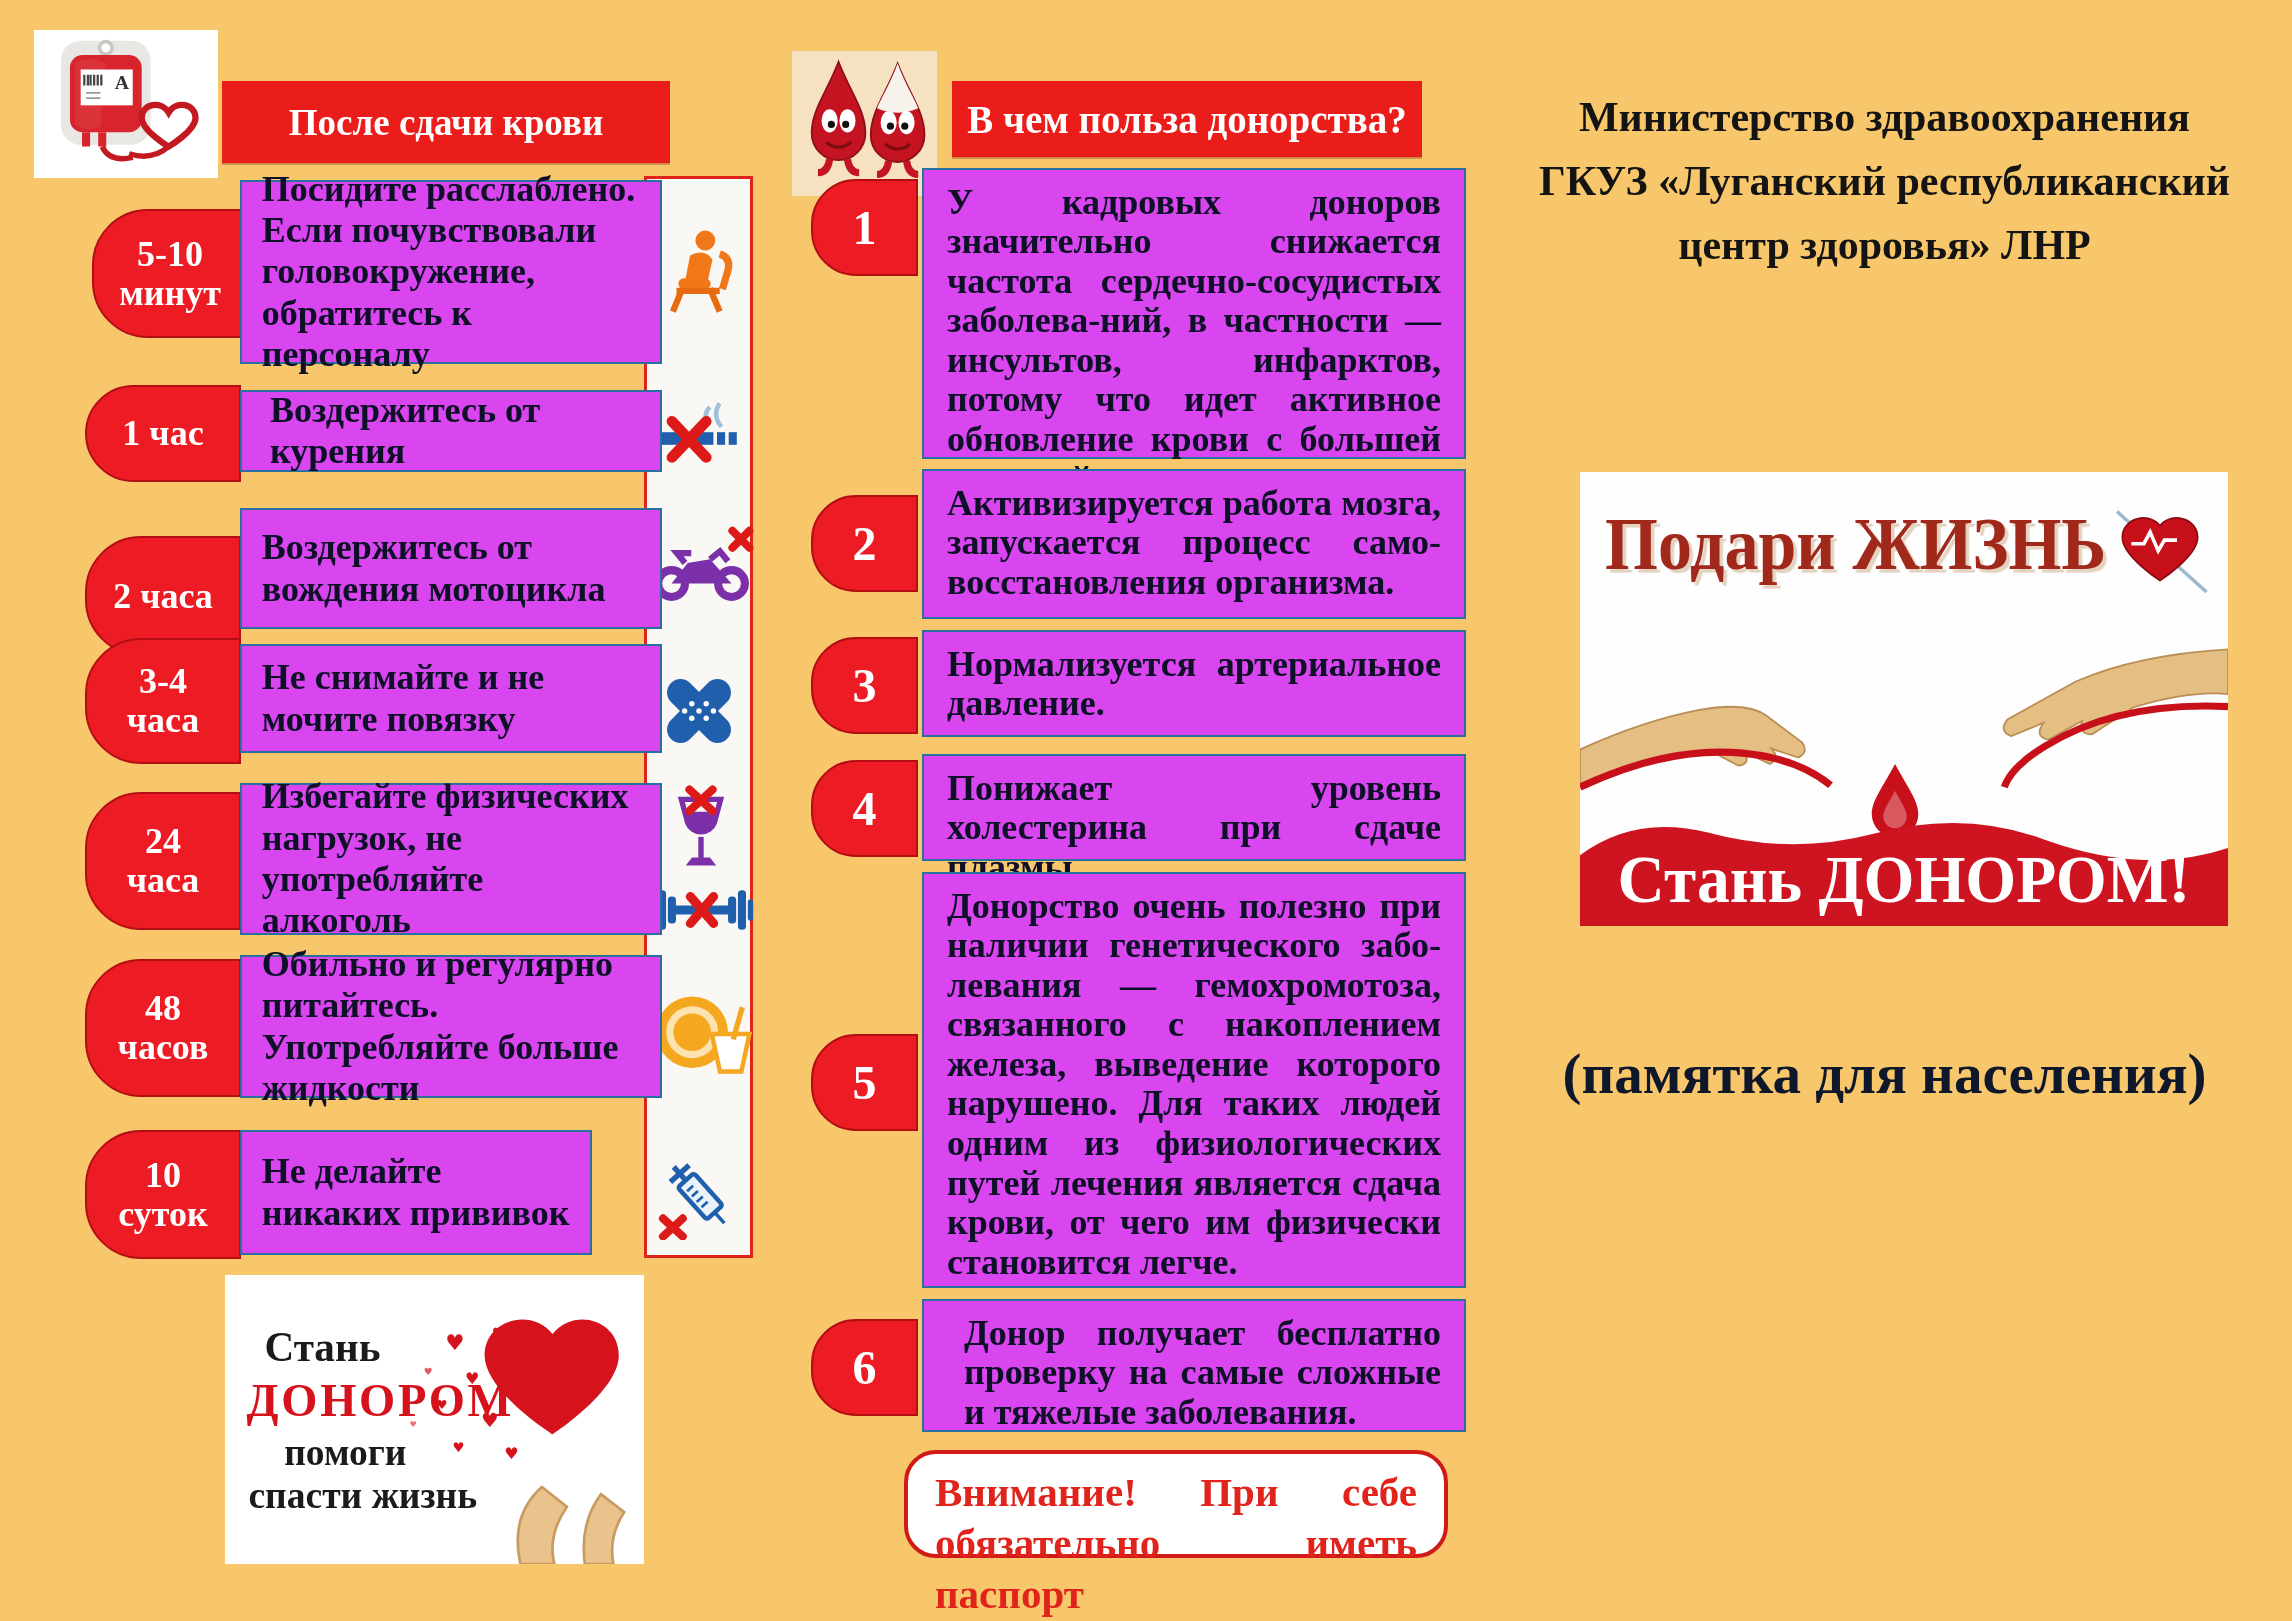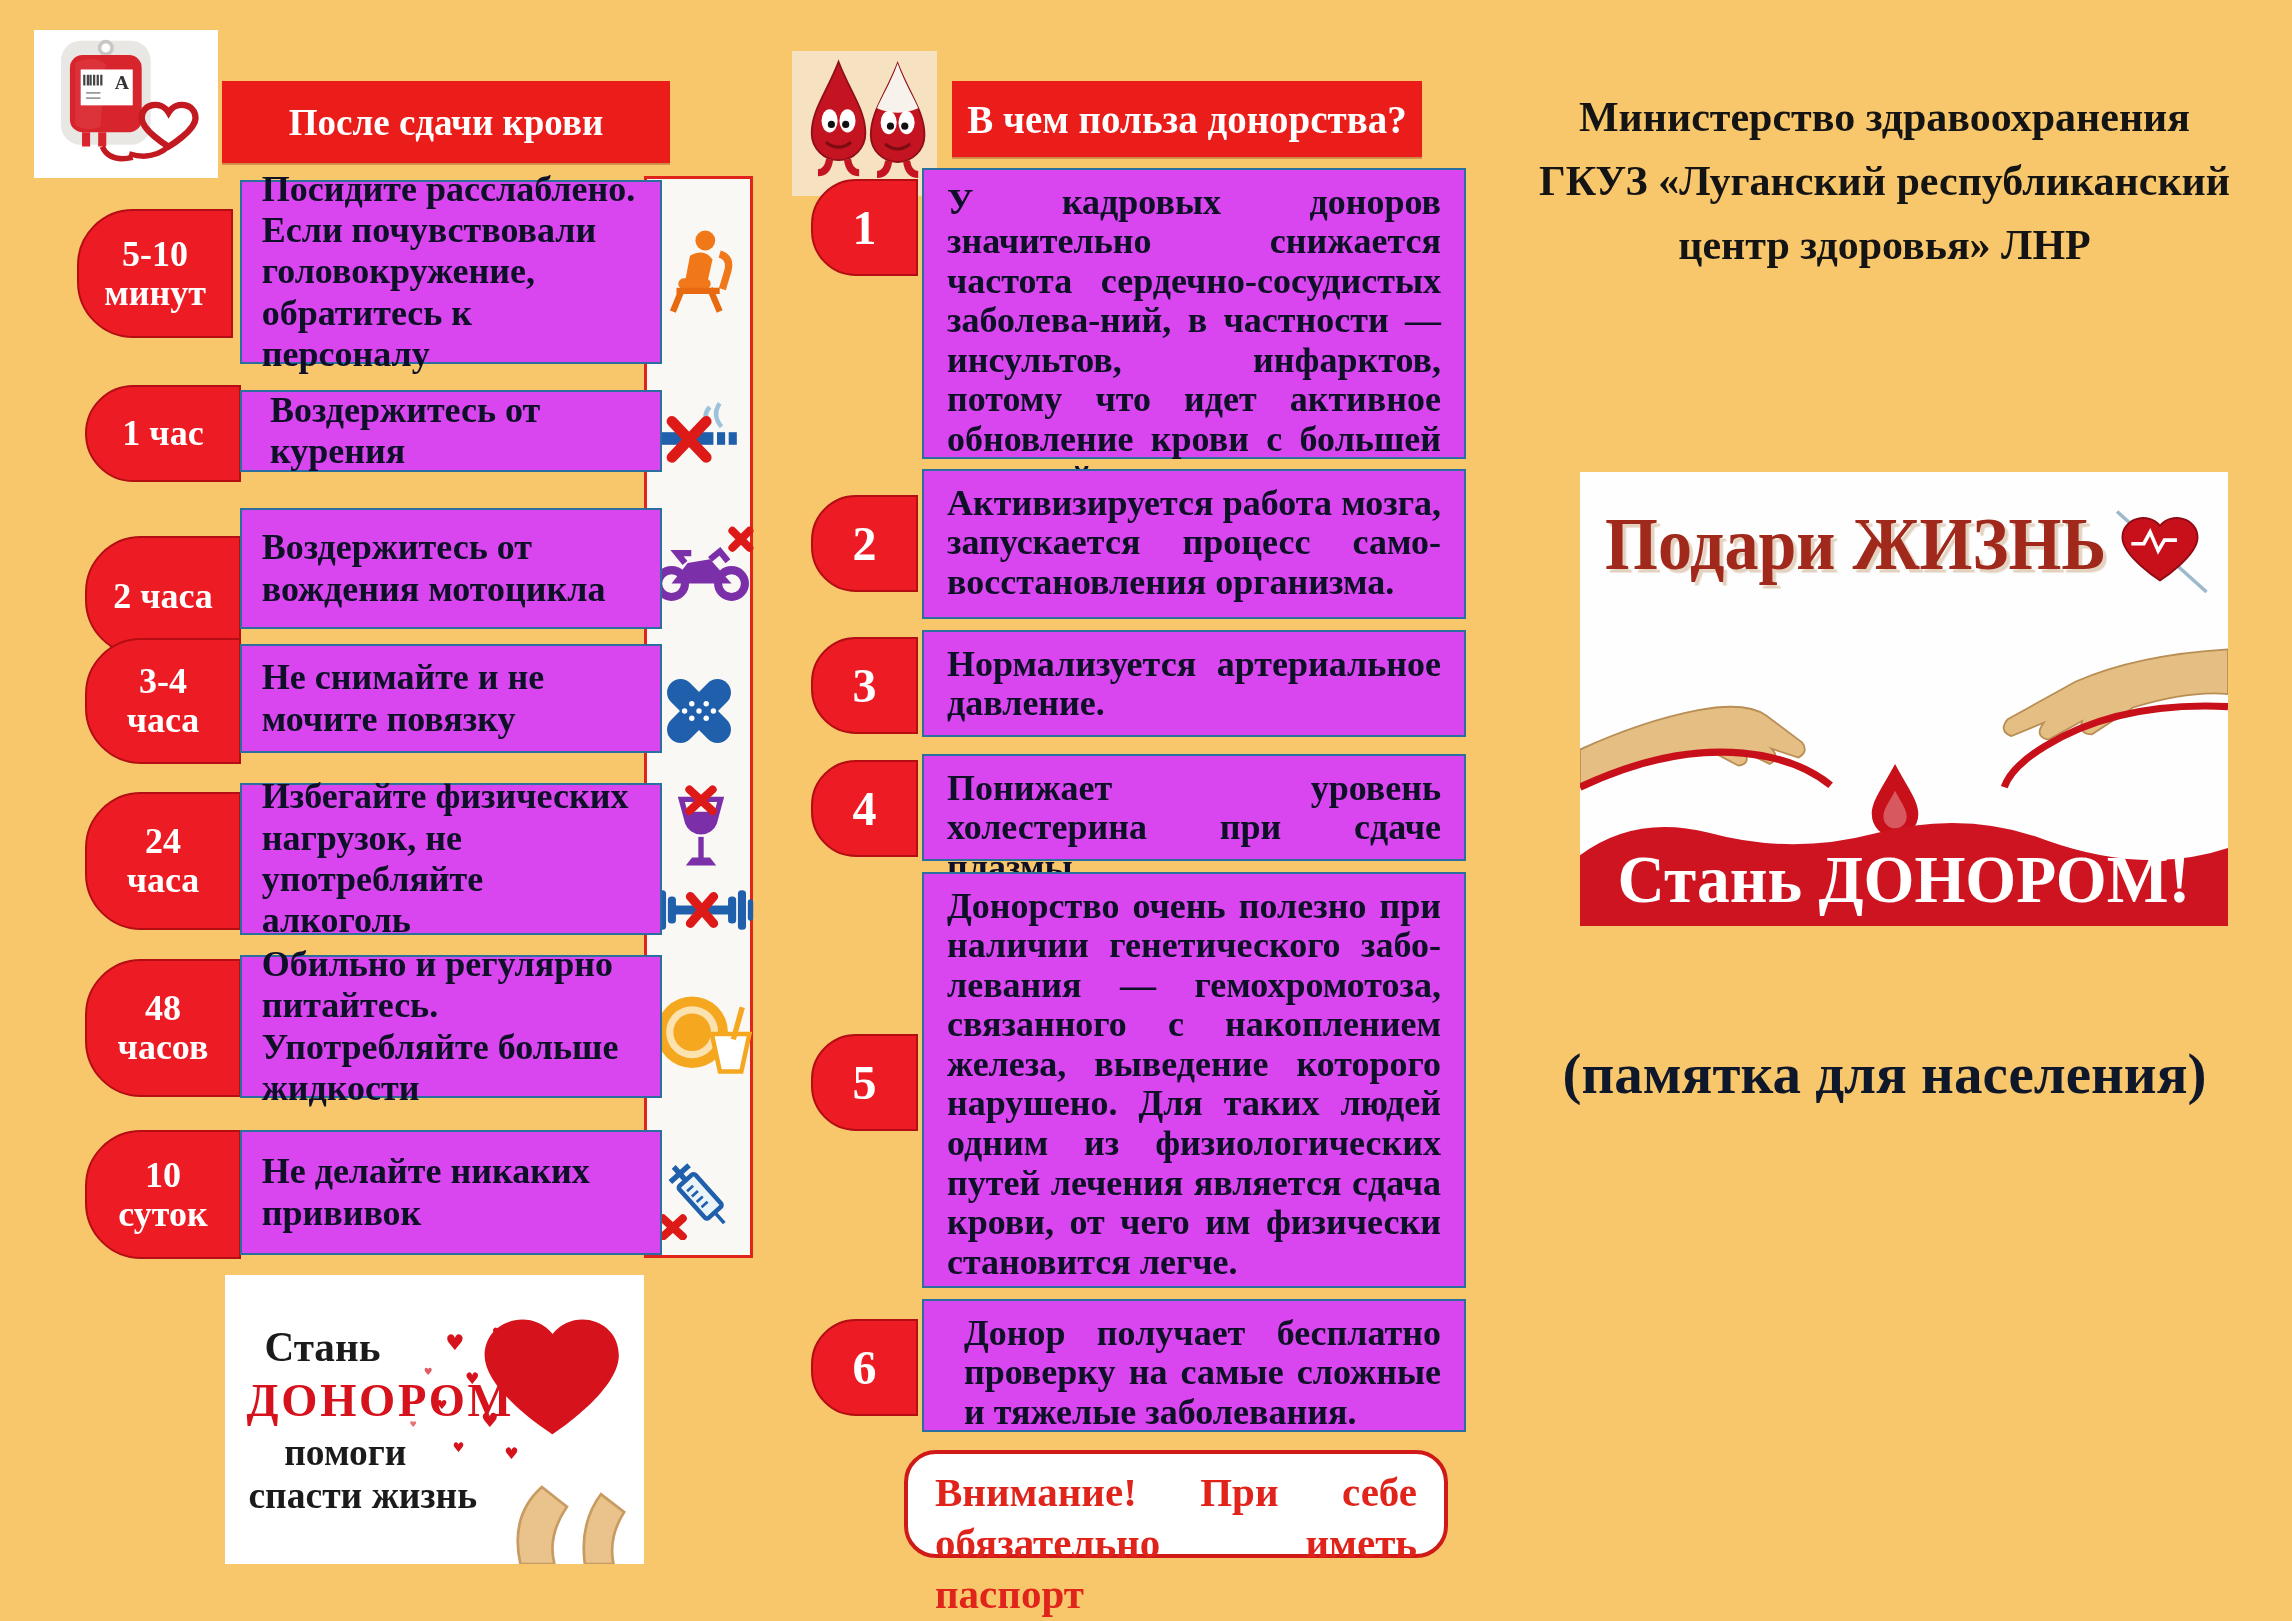--- a/index.html
+++ b/index.html
@@ -133,21 +133,21 @@
       <g transform="rotate(-42 50 50)">
         <rect x="38" y="28" width="24" height="48" rx="3" fill="#EAF2FA" stroke="#1F5FAC" stroke-width="5"></rect>
         <path d="M50 8 v18 M36 18 h28" stroke="#1F5FAC" stroke-width="6"></path>
         <path d="M50 76 v16" stroke="#1F5FAC" stroke-width="4"></path>
         <path d="M43 38 h9 M43 46 h9 M43 54 h9 M43 62 h9" stroke="#1F5FAC" stroke-width="3"></path>
       </g>
       <path d="M10 76 L32 96 M32 76 L10 96" stroke="#DD1A18" stroke-width="9" stroke-linecap="round"></path>
     </svg>
   </div>
 
-  <div class="abs badge badge-l" style="left:77px;top:209px;width:152px;height:125px;"><span>5-10
+  <div class="abs badge badge-l" style="left:92px;top:209px;width:152px;height:125px;"><span>5-10
 минут</span></div>
   <div class="abs bluebox lbox" style="left:222px;top:180px;width:422px;height:184px;">Посидите расслаблено. Если почувствовали головокружение, обратитесь к персоналу</div>
 
   <div class="abs badge badge-l" style="left:85px;top:385px;width:152px;height:93px;"><span>1 час</span></div>
   <div class="abs bluebox lbox" style="left:222px;top:390px;width:422px;height:82px;padding-left:28px;">Воздержитесь от курения</div>
 
   <div class="abs badge badge-l" style="left:85px;top:536px;width:152px;height:116px;"><span>2 часа</span></div>
   <div class="abs bluebox lbox" style="left:222px;top:508px;width:422px;height:121px;">Воздержитесь от вождения мотоцикла</div>
 
   <div class="abs badge badge-l" style="left:85px;top:638px;width:152px;height:122px;"><span>3-4
@@ -157,21 +157,21 @@
   <div class="abs badge badge-l" style="left:85px;top:792px;width:152px;height:134px;"><span>24
 часа</span></div>
   <div class="abs bluebox lbox" style="left:222px;top:783px;width:422px;height:152px;">Избегайте физических нагрузок, не употребляйте алкоголь</div>
 
   <div class="abs badge badge-l" style="left:85px;top:959px;width:152px;height:134px;"><span>48
 часов</span></div>
   <div class="abs bluebox lbox" style="left:222px;top:955px;width:422px;height:143px;">Обильно и регулярно питайтесь. Употребляйте больше жидкости</div>
 
   <div class="abs badge badge-l" style="left:85px;top:1130px;width:152px;height:125px;"><span>10
 суток</span></div>
-  <div class="abs bluebox lbox" style="left:222px;top:1130px;width:422px;height:125px;">Не делайте никаких прививок</div>
+  <div class="abs bluebox lbox" style="left:222px;top:1130px;width:352px;height:125px;">Не делайте никаких прививок</div>
 
   <div class="abs imgbox" style="left:225px;top:1275px;width:419px;height:289px;">
     <svg width="419" height="289" viewBox="0 0 468 323">
       <rect width="468" height="323" fill="#ffffff"></rect>
       <g font-family="Liberation Serif,serif" font-weight="bold">
         <text x="44" y="96" font-size="46" fill="#1b1b1b">Стань</text>
         <text x="24" y="158" font-size="52" fill="#D6131C" letter-spacing="3">ДОНОРОМ</text>
         <text x="66" y="212" font-size="42" fill="#1b1b1b">помоги</text>
         <text x="26" y="260" font-size="42" fill="#1b1b1b">спасти жизнь</text>
       </g>

